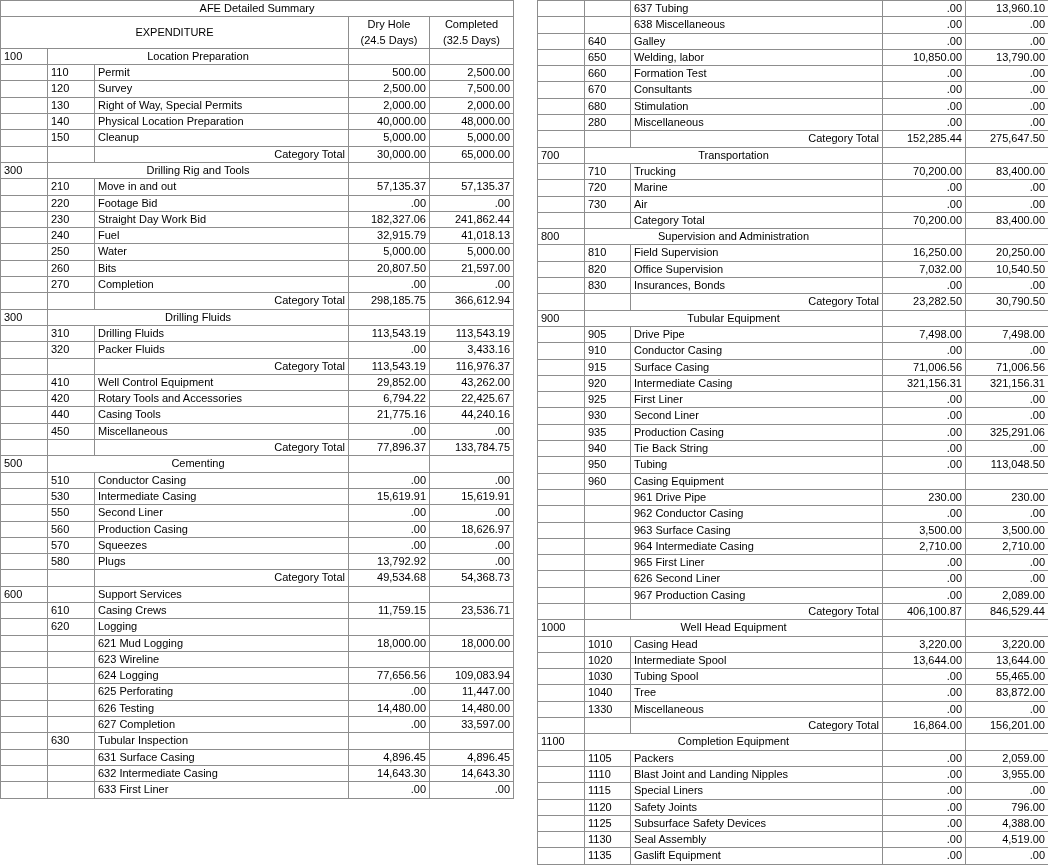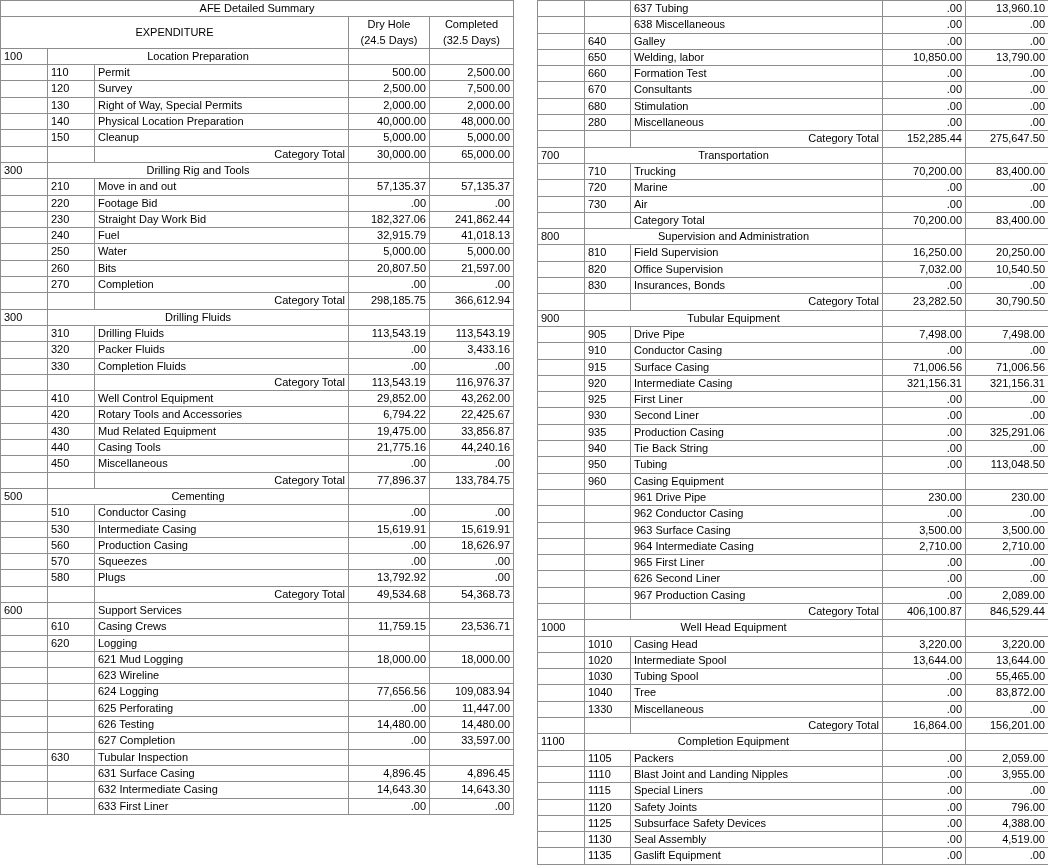--- a/index.html
+++ b/index.html
@@ -238,27 +238,20 @@
           </tr>
           <tr>
             <td class="empty"></td>
             <td class="code">320</td>
             <td class="desc-sub">Packer Fluids</td>
             <td class="num">.00</td>
             <td class="num">3,433.16</td>
           </tr>
           <tr>
             <td class="empty"></td>
-            <td class="code">330</td>
-            <td class="desc-sub">Completion Fluids</td>
-            <td class="num">.00</td>
-            <td class="num">.00</td>
-          </tr>
-          <tr>
-            <td class="empty"></td>
             <td class="empty"></td>
             <td class="total-label">Category Total</td>
             <td class="num">113,543.19</td>
             <td class="num">116,976.37</td>
           </tr>
           <tr>
             <td class="empty"></td>
             <td class="code">410</td>
             <td class="desc-sub">Well Control Equipment</td>
             <td class="num">29,852.00</td>
@@ -266,27 +259,20 @@
           </tr>
           <tr>
             <td class="empty"></td>
             <td class="code">420</td>
             <td class="desc-sub">Rotary Tools and Accessories</td>
             <td class="num">6,794.22</td>
             <td class="num">22,425.67</td>
           </tr>
           <tr>
             <td class="empty"></td>
-            <td class="code">430</td>
-            <td class="desc-sub">Mud Related Equipment</td>
-            <td class="num">19,475.00</td>
-            <td class="num">33,856.87</td>
-          </tr>
-          <tr>
-            <td class="empty"></td>
             <td class="code">440</td>
             <td class="desc-sub">Casing Tools</td>
             <td class="num">21,775.16</td>
             <td class="num">44,240.16</td>
           </tr>
           <tr>
             <td class="empty"></td>
             <td class="code">450</td>
             <td class="desc-sub">Miscellaneous</td>
             <td class="num">.00</td>
@@ -311,20 +297,27 @@
             <td class="desc-sub">Conductor Casing</td>
             <td class="num">.00</td>
             <td class="num">.00</td>
           </tr>
           <tr>
             <td class="empty"></td>
             <td class="code">530</td>
             <td class="desc-sub">Intermediate Casing</td>
             <td class="num">15,619.91</td>
             <td class="num">15,619.91</td>
+          </tr>
+          <tr>
+            <td class="empty"></td>
+            <td class="code">550</td>
+            <td class="desc-sub">Second Liner</td>
+            <td class="num">.00</td>
+            <td class="num">.00</td>
           </tr>
           <tr>
             <td class="empty"></td>
             <td class="code">560</td>
             <td class="desc-sub">Production Casing</td>
             <td class="num">.00</td>
             <td class="num">18,626.97</td>
           </tr>
           <tr>
             <td class="empty"></td>

